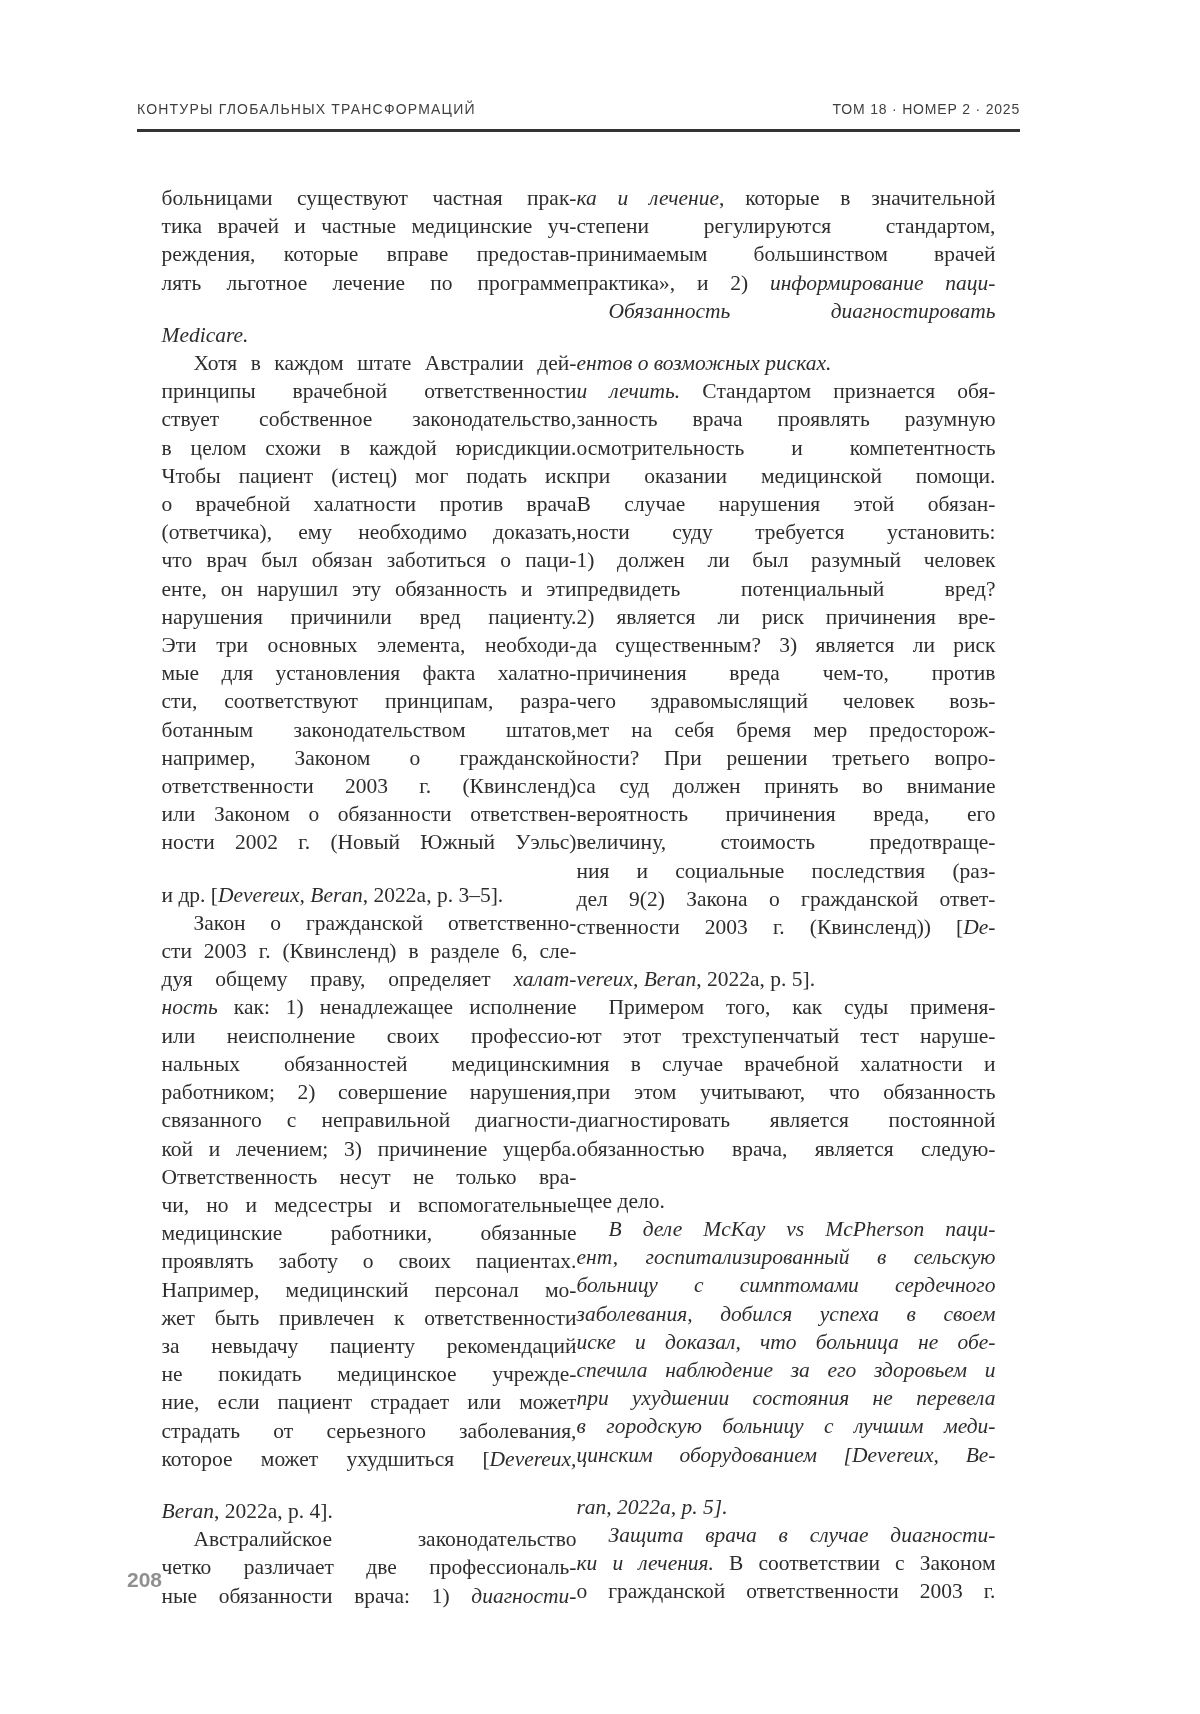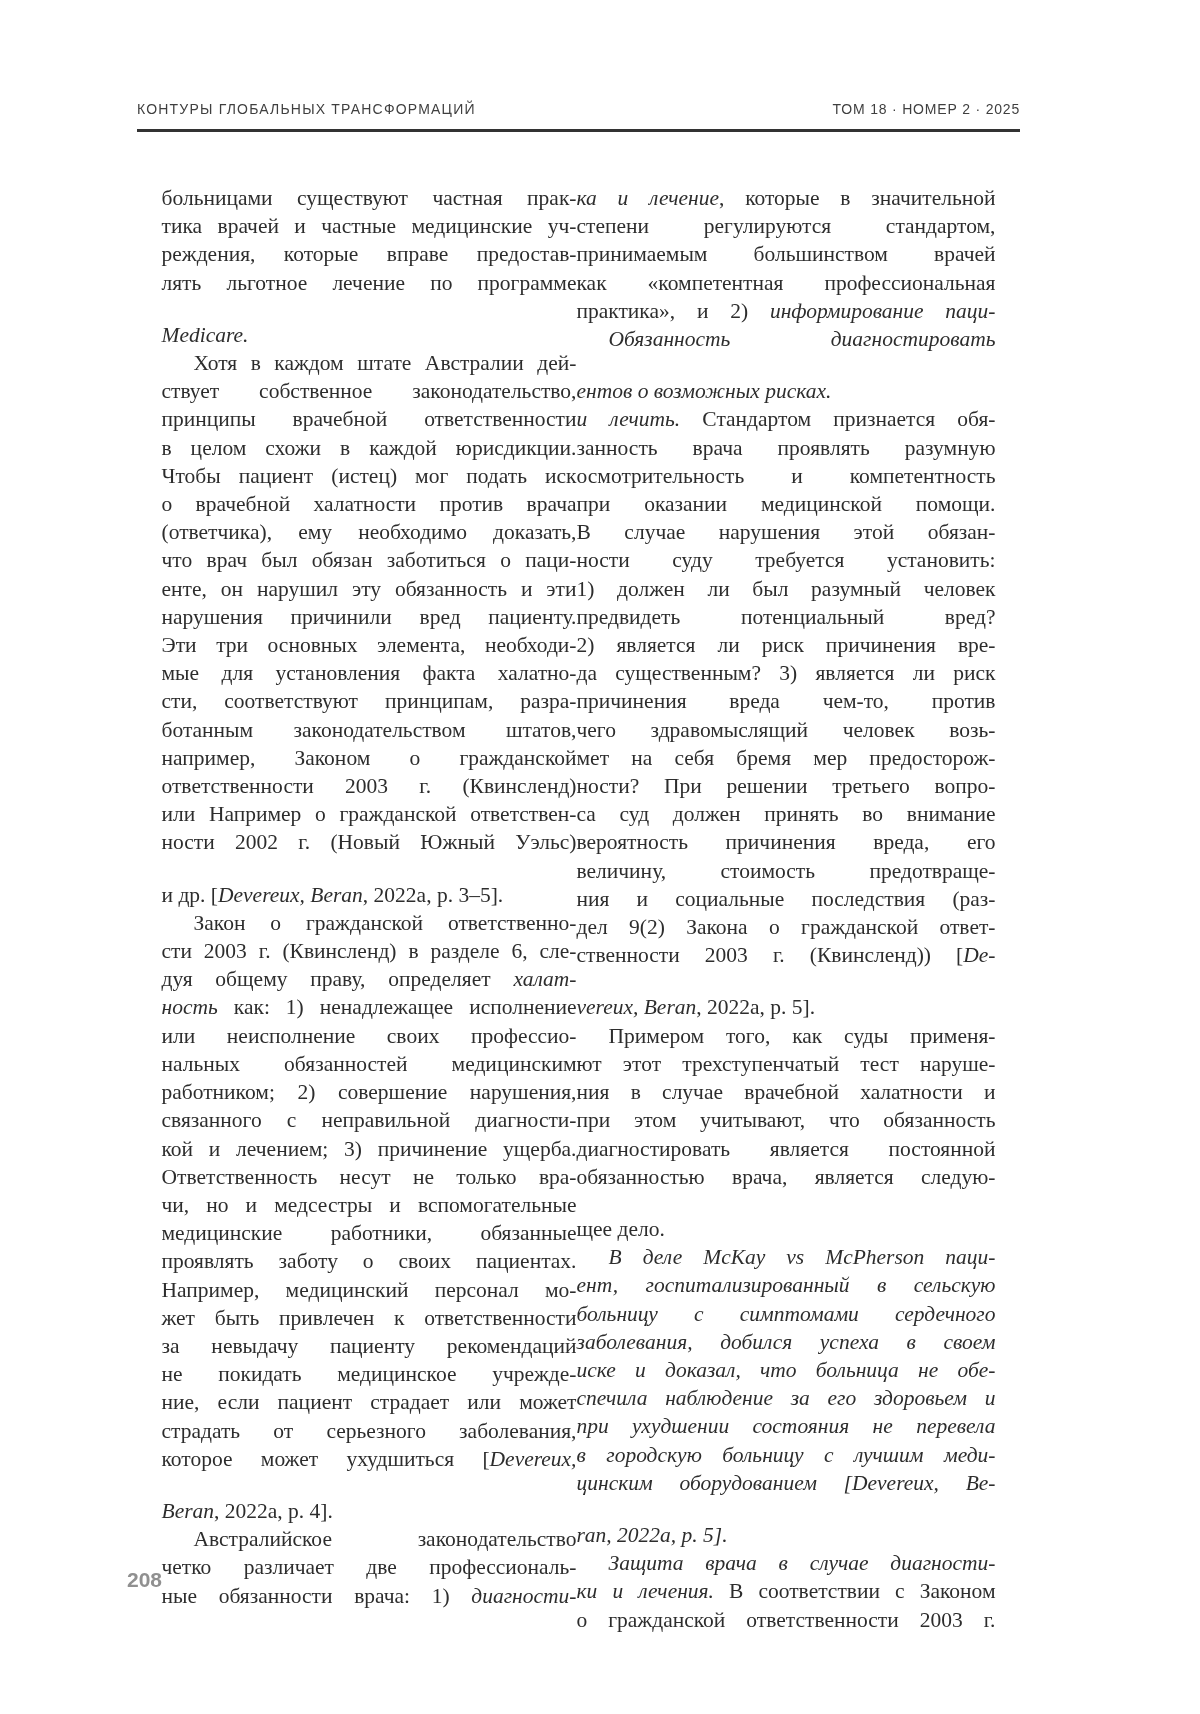--- a/index.html
+++ b/index.html
@@ -60,36 +60,36 @@
   <div class="header-rule"></div>
 
   <main class="columns">
     <div class="col col-left">
         <div class="line"><span>больницами существуют частная прак-</span></div>
         <div class="line"><span>тика врачей и частные медицинские уч-</span></div>
         <div class="line"><span>реждения, которые вправе предостав-</span></div>
         <div class="line"><span>лять льготное лечение по программе</span></div>
         <div class="line flush"><span class="it">Medicare.</span></div>
         <div class="line indent"><span>Хотя в каждом штате Австралии дей-</span></div>
+        <div class="line"><span>принципы врачебной ответственности</span></div>
         <div class="line"><span>ствует собственное законодательство,</span></div>
-        <div class="line"><span>принципы врачебной ответственности</span></div>
         <div class="line"><span>в целом схожи в каждой юрисдикции.</span></div>
         <div class="line"><span>Чтобы пациент (истец) мог подать иск</span></div>
         <div class="line"><span>о врачебной халатности против врача</span></div>
         <div class="line"><span>(ответчика), ему необходимо доказать,</span></div>
         <div class="line"><span>что врач был обязан заботиться о паци-</span></div>
         <div class="line"><span>енте, он нарушил эту обязанность и эти</span></div>
         <div class="line"><span>нарушения причинили вред пациенту.</span></div>
         <div class="line"><span>Эти три основных элемента, необходи-</span></div>
         <div class="line"><span>мые для установления факта халатно-</span></div>
         <div class="line"><span>сти, соответствуют принципам, разра-</span></div>
         <div class="line"><span>ботанным законодательством штатов,</span></div>
         <div class="line"><span>например, Законом о гражданской</span></div>
         <div class="line"><span>ответственности 2003 г. (Квинсленд)</span></div>
-        <div class="line"><span>или Например о гражданской ответствен-</span></div>
+        <div class="line"><span>или Законом о обязанности ответствен-</span></div>
         <div class="line"><span>ности 2002 г. (Новый Южный Уэльс)</span></div>
         <div class="line flush"><span>и др. [</span><span class="it">Devereux, Beran</span><span>, 2022a, p. 3–5].</span></div>
         <div class="line indent"><span>Закон о гражданской ответственно-</span></div>
         <div class="line"><span>сти 2003 г. (Квинсленд) в разделе 6, сле-</span></div>
         <div class="line"><span>дуя общему праву, определяет </span><span class="it">халат-</span></div>
         <div class="line"><span class="it">ность</span><span> как: 1) ненадлежащее исполнение</span></div>
         <div class="line"><span>или неисполнение своих профессио-</span></div>
         <div class="line"><span>нальных обязанностей медицинским</span></div>
         <div class="line"><span>работником; 2) совершение нарушения,</span></div>
         <div class="line"><span>связанного с неправильной диагности-</span></div>
@@ -107,21 +107,20 @@
         <div class="line"><span>которое может ухудшиться [</span><span class="it">Devereux,</span></div>
         <div class="line flush"><span class="it">Beran</span><span>, 2022a, p. 4].</span></div>
         <div class="line indent"><span>Австралийское законодательство</span></div>
         <div class="line"><span>четко различает две профессиональ-</span></div>
         <div class="line"><span>ные обязанности врача: 1) </span><span class="it">диагности-</span></div>
       </div>
     <div class="col col-right">
         <div class="line"><span class="it">ка и лечение</span><span>, которые в значительной</span></div>
         <div class="line"><span>степени регулируются стандартом,</span></div>
         <div class="line"><span>принимаемым большинством врачей</span></div>
-        <div class="line"><span>как «компетентная профессиональная</span></div>
         <div class="line"><span>практика», и 2) </span><span class="it">информирование паци-</span></div>
         <div class="line indent"><span class="it">Обязанность диагностировать</span></div>
         <div class="line flush"><span class="it">ентов о возможных рисках.</span></div>
         <div class="line"><span class="it">и лечить.</span><span> Стандартом признается обя-</span></div>
         <div class="line"><span>занность врача проявлять разумную</span></div>
         <div class="line"><span>осмотрительность и компетентность</span></div>
         <div class="line"><span>при оказании медицинской помощи.</span></div>
         <div class="line"><span>В случае нарушения этой обязан-</span></div>
         <div class="line"><span>ности суду требуется установить:</span></div>
         <div class="line"><span>1) должен ли был разумный человек</span></div>

